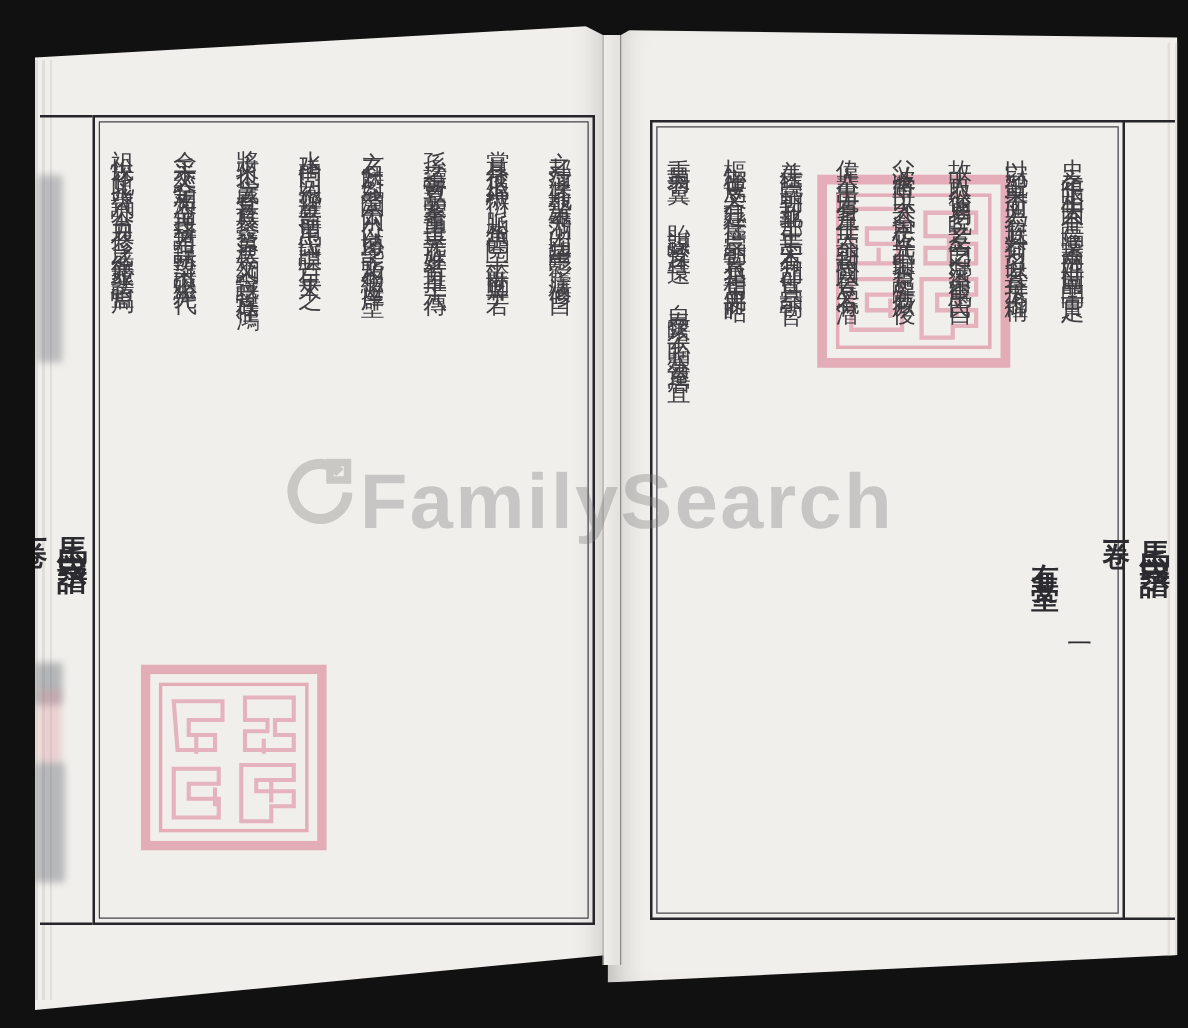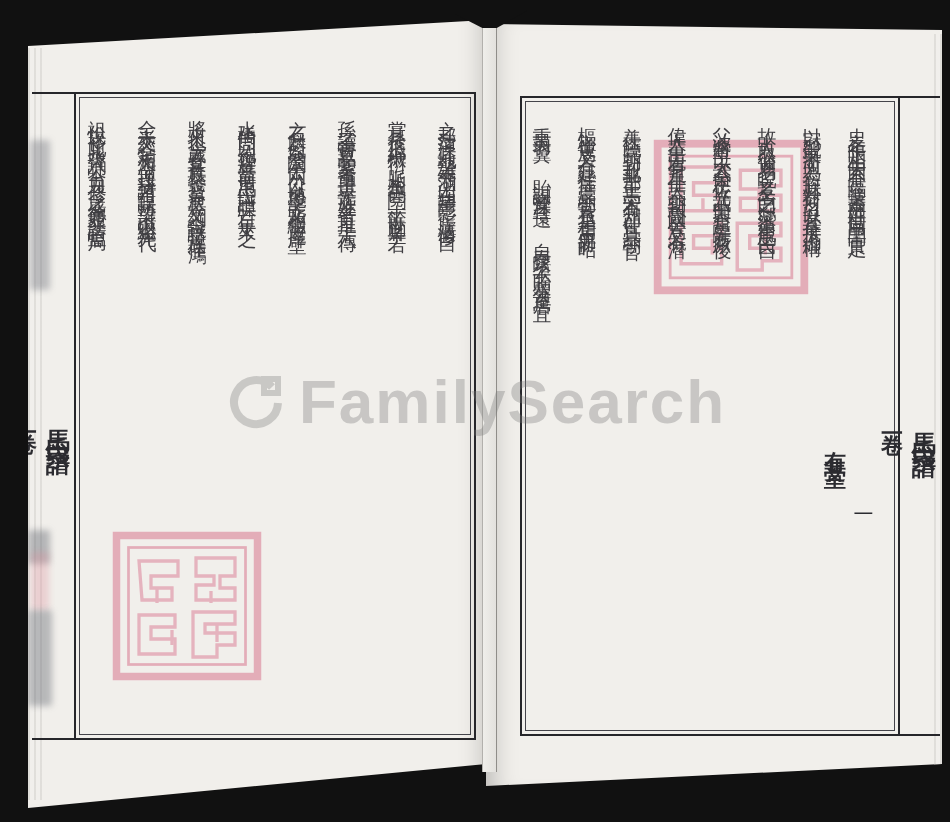--- a/index.html
+++ b/index.html
@@ -73,22 +73,22 @@
   .ghost { position:absolute; filter:blur(3px); border-radius:3px; }
 
   
   .gutter { position:absolute; left:482px; top:26px; width:15px; height:746px;
             background:linear-gradient(90deg,#efeeea,#e3e1dd);
             border-left:1px solid #b2b0ac; border-right:1px solid #8f8d89; }
   .notch-top { position:absolute; left:455px; top:0; width:72px; height:28px; background:#111;
                clip-path:polygon(0 0,100% 0,100% 38%,58% 100%,38% 100%,0 50%); }
 
   
-  .watermark { position:absolute; left:228px; top:366px; display:flex; align-items:center;
-               gap:17px; z-index:20; pointer-events:none; }
+  .watermark { position:absolute; left:228px; top:366px; display:flex; 
+               gap:6px; z-index:20; pointer-events:none; }
   .watermark .wm-text { font-family:"Liberation Sans", sans-serif; font-weight:700;
                font-size:62px; letter-spacing:2px; color:rgba(120,120,120,.34); }
   .watermark svg { opacity:.32; }
 </style>
 </head>
 <body>
 
 <div id="stage">
 
   <div class="page left">

